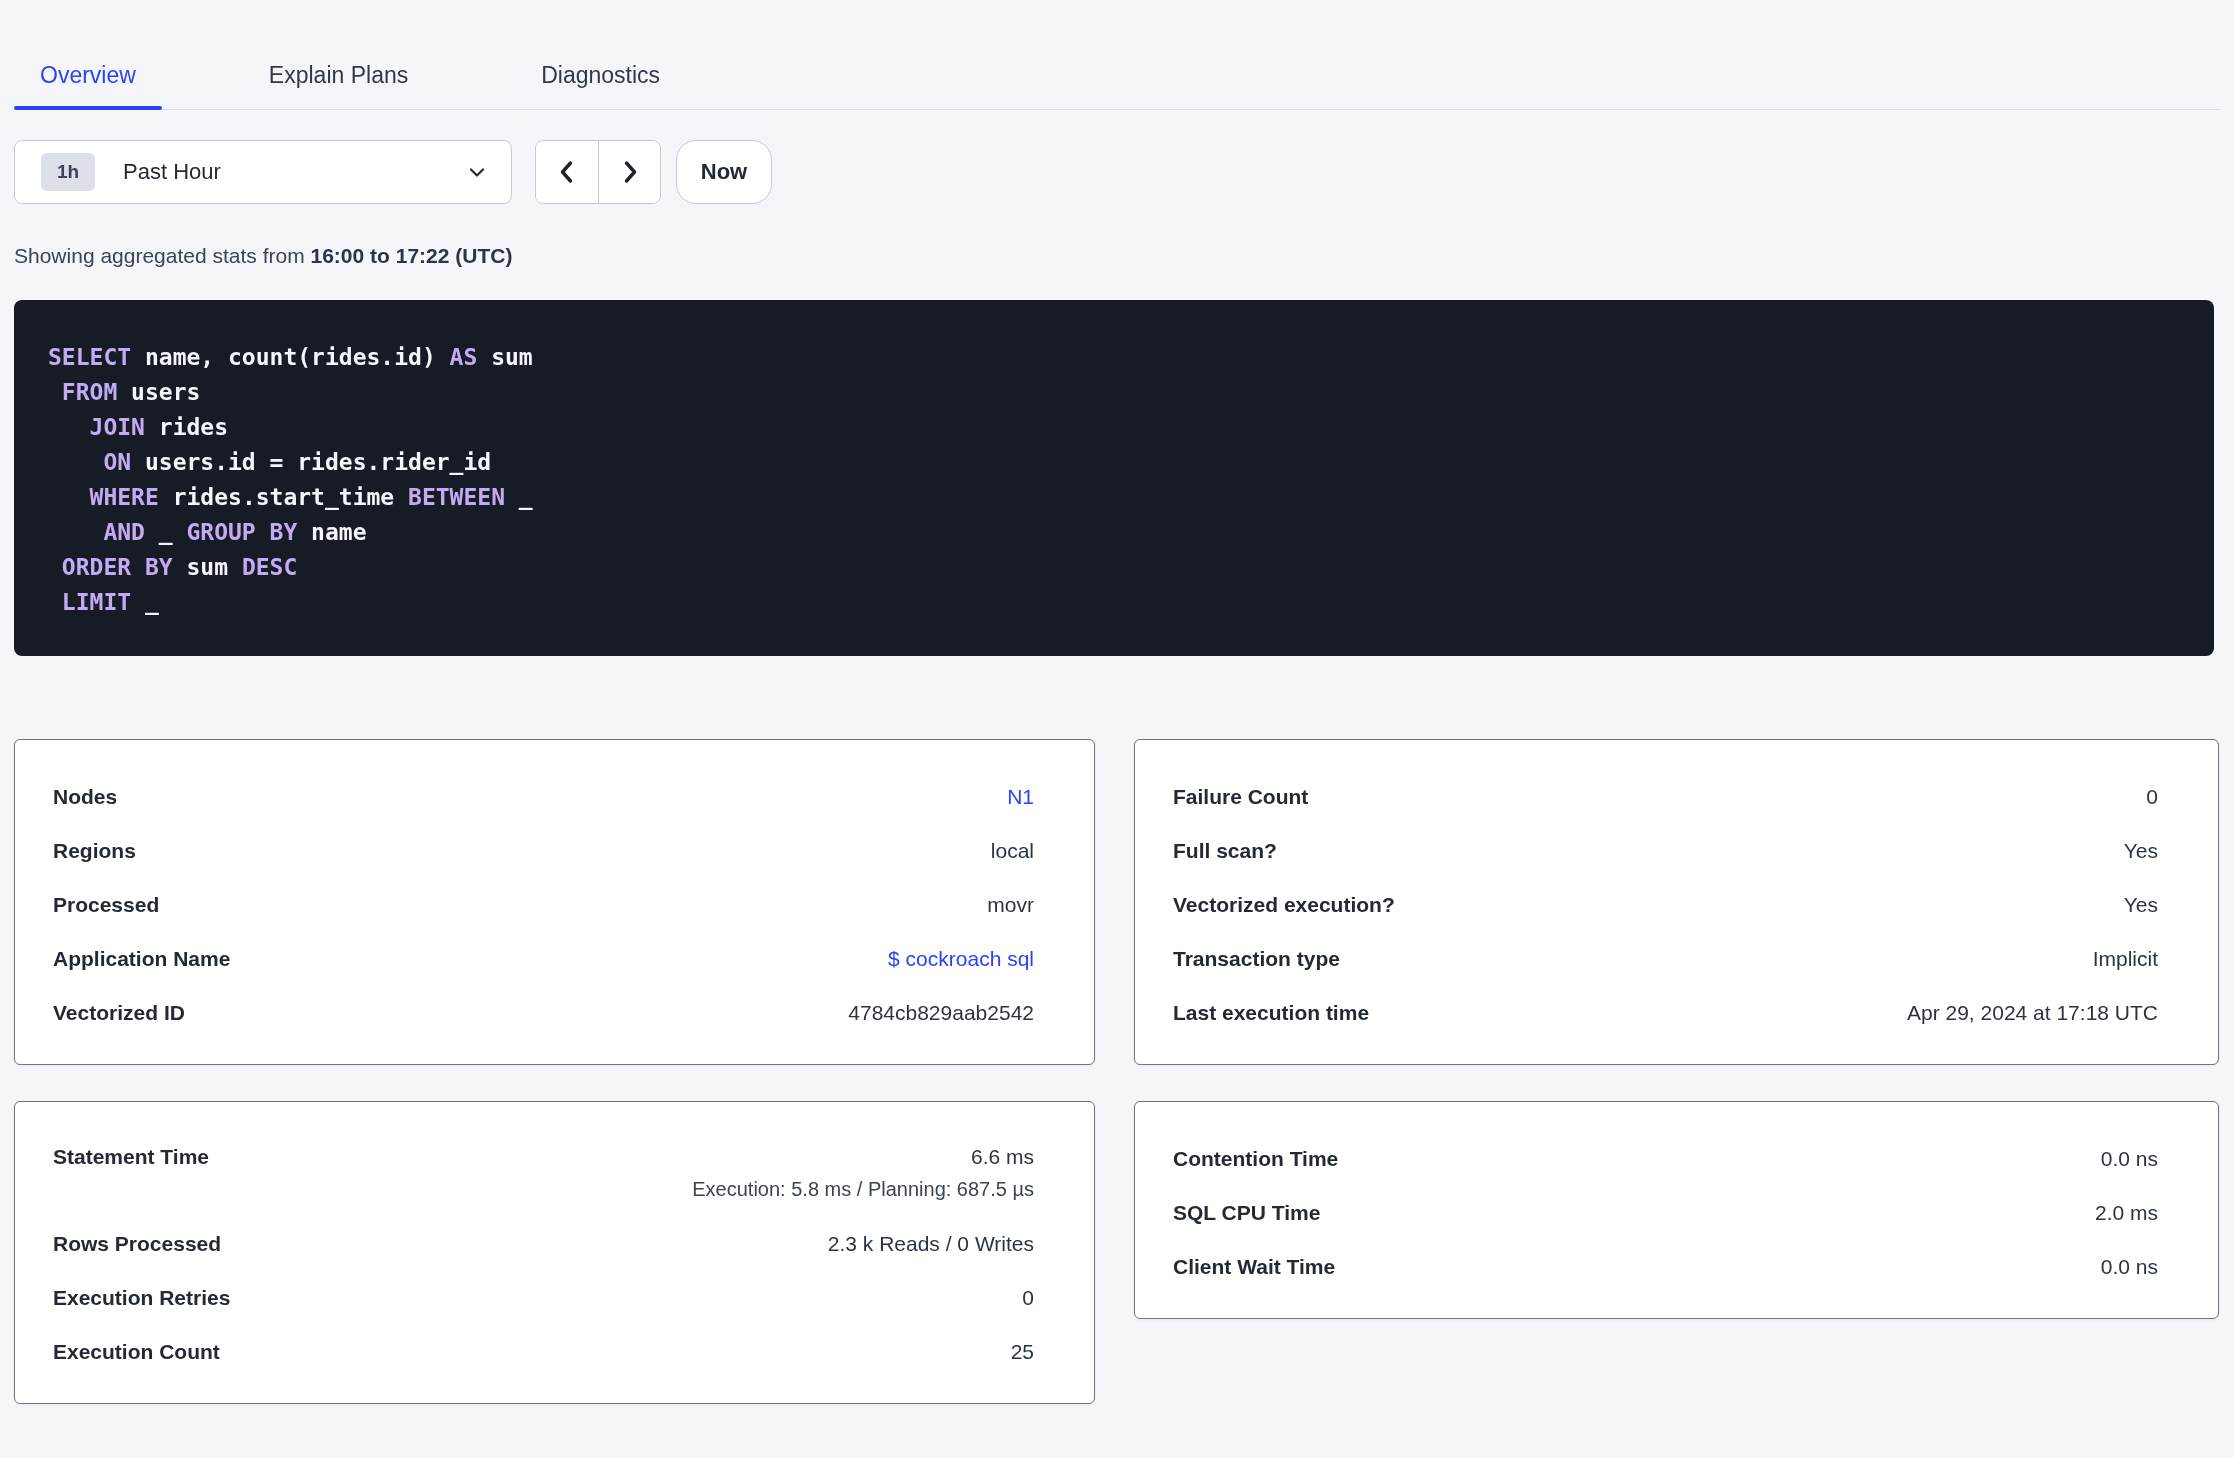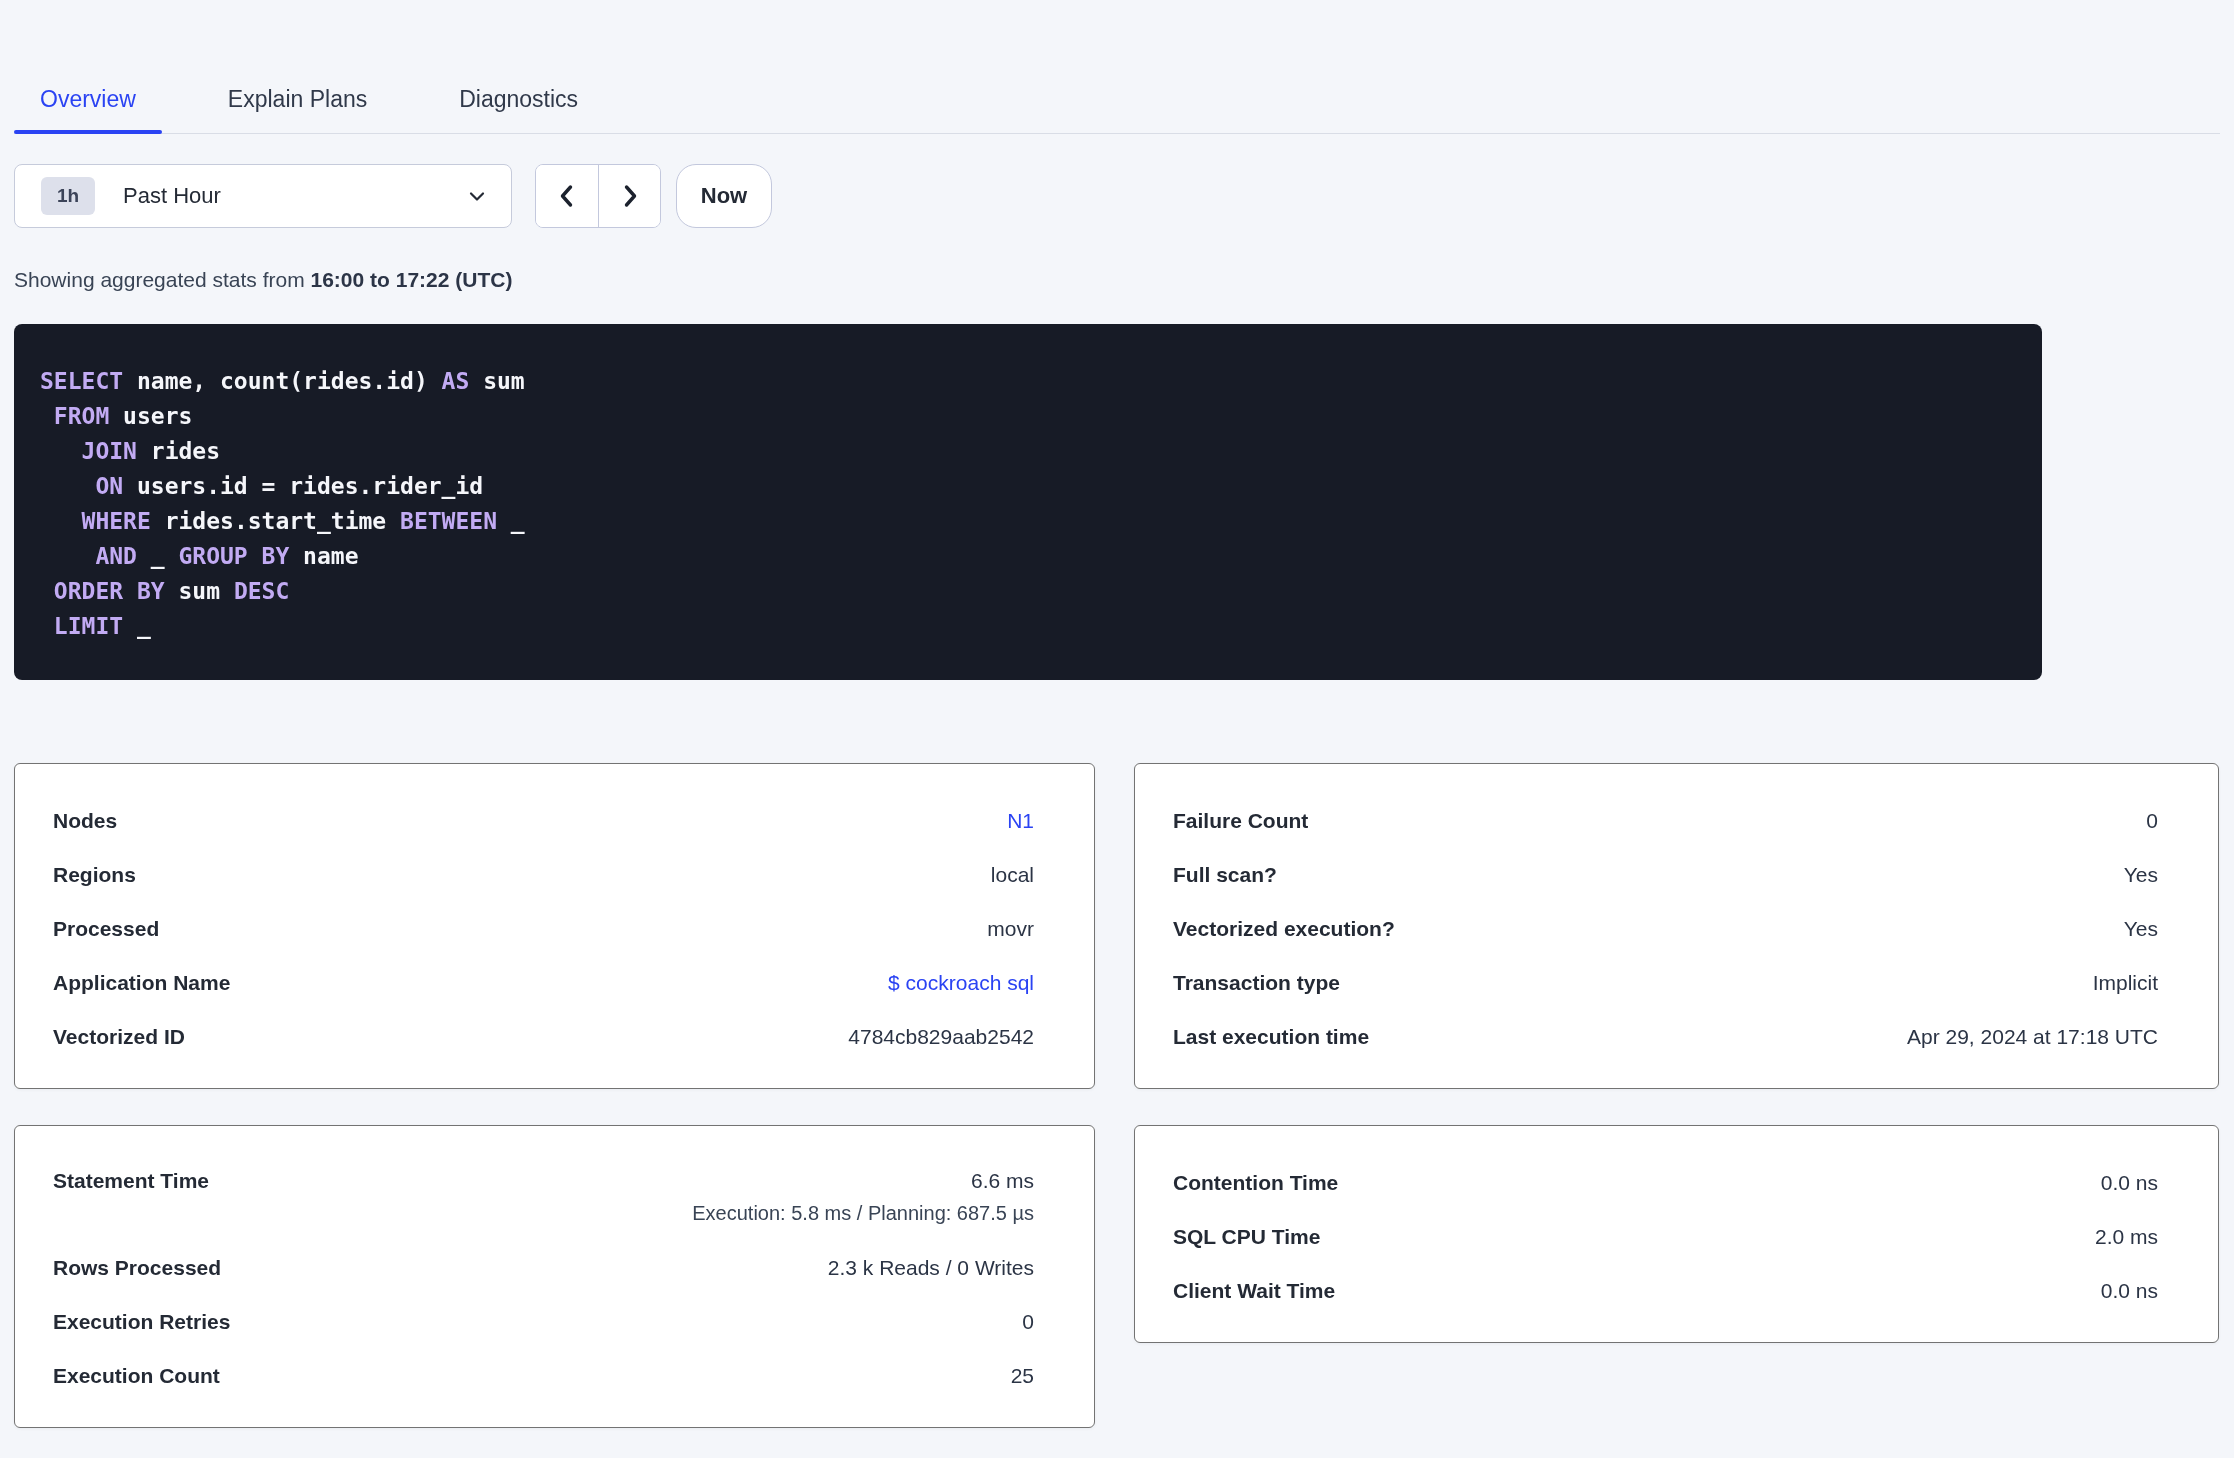--- a/index.html
+++ b/index.html
@@ -9,21 +9,21 @@
     font-family:"Liberation Sans","DejaVu Sans",sans-serif;
     color:#242a35;
     overflow:hidden;
   }
   .page { padding:22px 14px 0 14px; width:2234px; }
 
   
   .page-title { font-size:30px; font-weight:700; color:#242a35; letter-spacing:.2px; }
 
   
-  .tabs { display:flex; gap:40px; margin-top:64px; border-bottom:1px solid #d9dde6; width:2206px;align-items:center; }
+  .tabs { display:flex; gap:81px; margin-top:40px; border-bottom:1px solid #d9dde6; width:2206px;align-items:center; }
   .tab { position:relative; padding:0 26px 20px 26px; font-size:23px; color:#30394a; cursor:pointer; }
   .tab.active { color:#2a43f3; }
   .tab.active::after {
     content:""; position:absolute; left:0; right:0; bottom:-1px; height:4px;
     background:#2a43f3; border-radius:2px;
   }
 
   
   .controls { display:flex; align-items:center; margin-top:30px; height:64px; }
   .interval-dropdown {
@@ -45,22 +45,22 @@
     display:flex; align-items:center; justify-content:center;
     font-size:22px; font-weight:700; color:#242a35; cursor:pointer;
   }
 
   
   .stats-line { margin-top:40px; font-size:21px; color:#394455; }
   .stats-line b { font-weight:700; color:#2c3547; }
 
   
   .sql-box {
-    margin-top:32px; width:2028px; min-height:349px; background:#171b26; border-radius:8px;
-    padding:40px 34px 36px 26px;
+    margin-top:32px; width:2200px; min-height:349px; background:#171b26; border-radius:8px;
+    padding:40px 34px 36px 34px;
     font-family:"DejaVu Sans Mono","Liberation Mono",monospace;
     font-size:23px; line-height:35px; color:#f5f6fa; white-space:pre;
   }
   .sql-line .kw { color:#c2abf3; font-weight:700; }
   .sql-line span { font-weight:600; }
 
   
   .cards-grid {
     margin-top:83px;
     display:grid; grid-template-columns:1081px 1085px; column-gap:39px; row-gap:36px;

